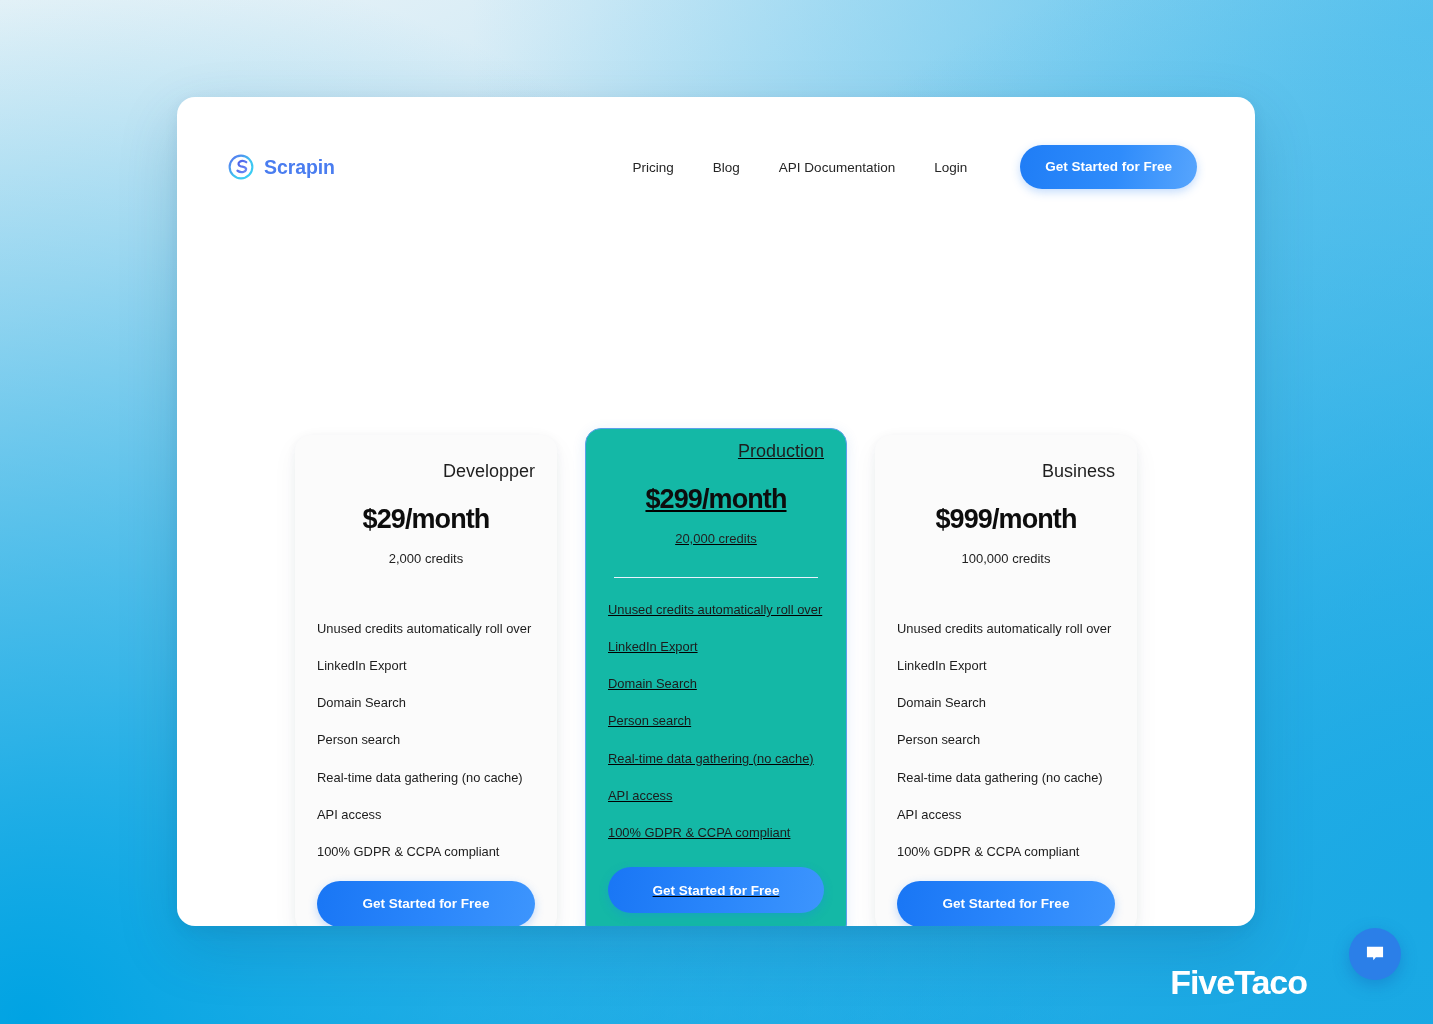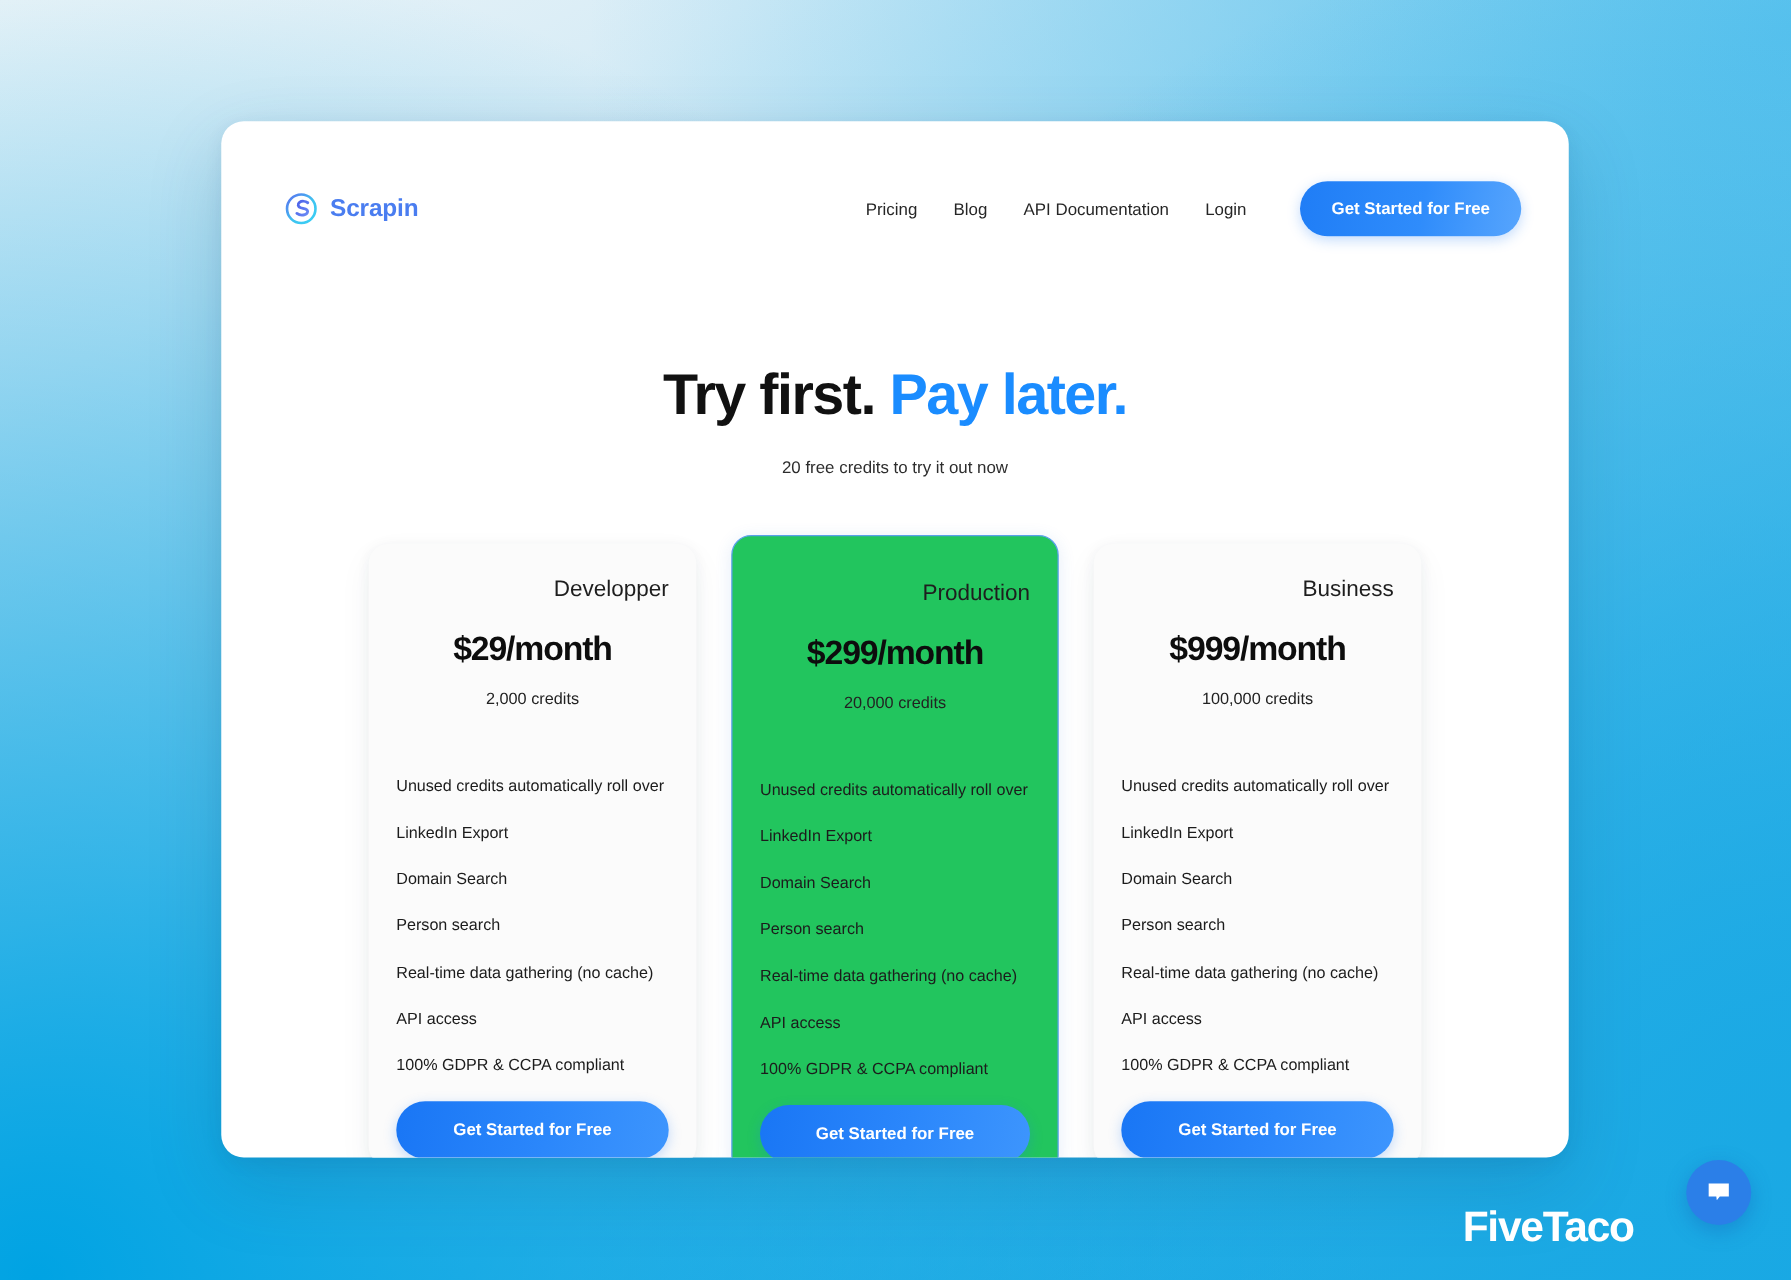--- a/index.html
+++ b/index.html
@@ -26,29 +26,29 @@
     border-radius:18px;
     box-shadow:0 22px 60px rgba(10,70,110,.18), 0 4px 14px rgba(10,70,110,.08);
     overflow:hidden;
   }
 
   
   .site-header {
     position:absolute; left:0; top:0;
     width:100%; height:140px;
     display:flex; align-items:center;
-    padding:0 38px 0 50px;
+    padding:0 58px 0 50px;
   }
   .brand { display:flex; align-items:center; gap:9px; }
   .brand-mark { width:28px; height:28px; display:block; }
   .brand-name {
     font-size:19.5px; font-weight:700; letter-spacing:-0.1px;
     color:#4a7df0;
   }
-  .nav { margin-left:auto; display:flex; align-items:center; gap:29px; }
+  .nav { margin-left:auto; display:flex; align-items:center; gap:39px; }
   .nav-link {
     font-size:13.5px; color:#262626; text-decoration:none;
     white-space:nowrap; cursor:pointer;
   }
   .nav-cta {
     margin-left:14px;
     background:linear-gradient(100deg,#1f7df6 0%,#2f8cfb 55%,#57a5fd 100%);
     color:#fff; font-size:13.5px; font-weight:600;
     border:none; border-radius:26px;
     padding:0 25px; height:44px; line-height:44px;
@@ -78,26 +78,27 @@
     border-radius:16px;
     padding:26px 22px 0 22px;
     display:flex; flex-direction:column;
   }
   .plan--side {
     background:#fbfbfb;
     height:498px;
     box-shadow:0 2px 10px rgba(30,50,70,.055), 0 10px 26px rgba(30,50,70,.05);
   }
   .plan--featured {
-    background:#22c55e;
+    background:#14b8a6;
     border:1px solid #5aa0ea;
     height:512px;
     margin-top:-7px;
-    padding-top:35px;
+    padding-top:12px;
     box-shadow:0 3px 14px rgba(40,110,200,.12);
+    text-decoration:underline;
   }
   .plan-name {
     text-align:right; font-size:18px; color:#1e1e1e; font-weight:400;
   }
   .plan-price {
     text-align:center; margin-top:22px;
     font-size:27px; font-weight:700; letter-spacing:-0.9px; color:#0d0d0d;
   }
   .plan-credits {
     text-align:center; margin-top:16px;
@@ -171,27 +172,20 @@
 
     <nav class="nav">
       <a class="nav-link">Pricing</a>
       <a class="nav-link">Blog</a>
       <a class="nav-link">API Documentation</a>
       <a class="nav-link">Login</a>
       <button class="nav-cta">Get Started for Free</button>
     </nav>
   </header>
 
-  <section class="hero">
-    <h1 class="hero-title">
-      <span>Try first.</span>
-      <span class="accent">Pay later.</span>
-    </h1>
-    <p class="hero-sub">20 free credits to try it out now</p>
-  </section>
 
   <section class="pricing">
 
     <article class="plan plan--side">
       <div class="plan-name">Developper</div>
       <div class="plan-price">$29/month</div>
       <div class="plan-credits">2,000 credits</div>
       <div class="plan-rule"></div>
       <ul class="plan-features">
         <li>Unused credits automatically roll over</li>

